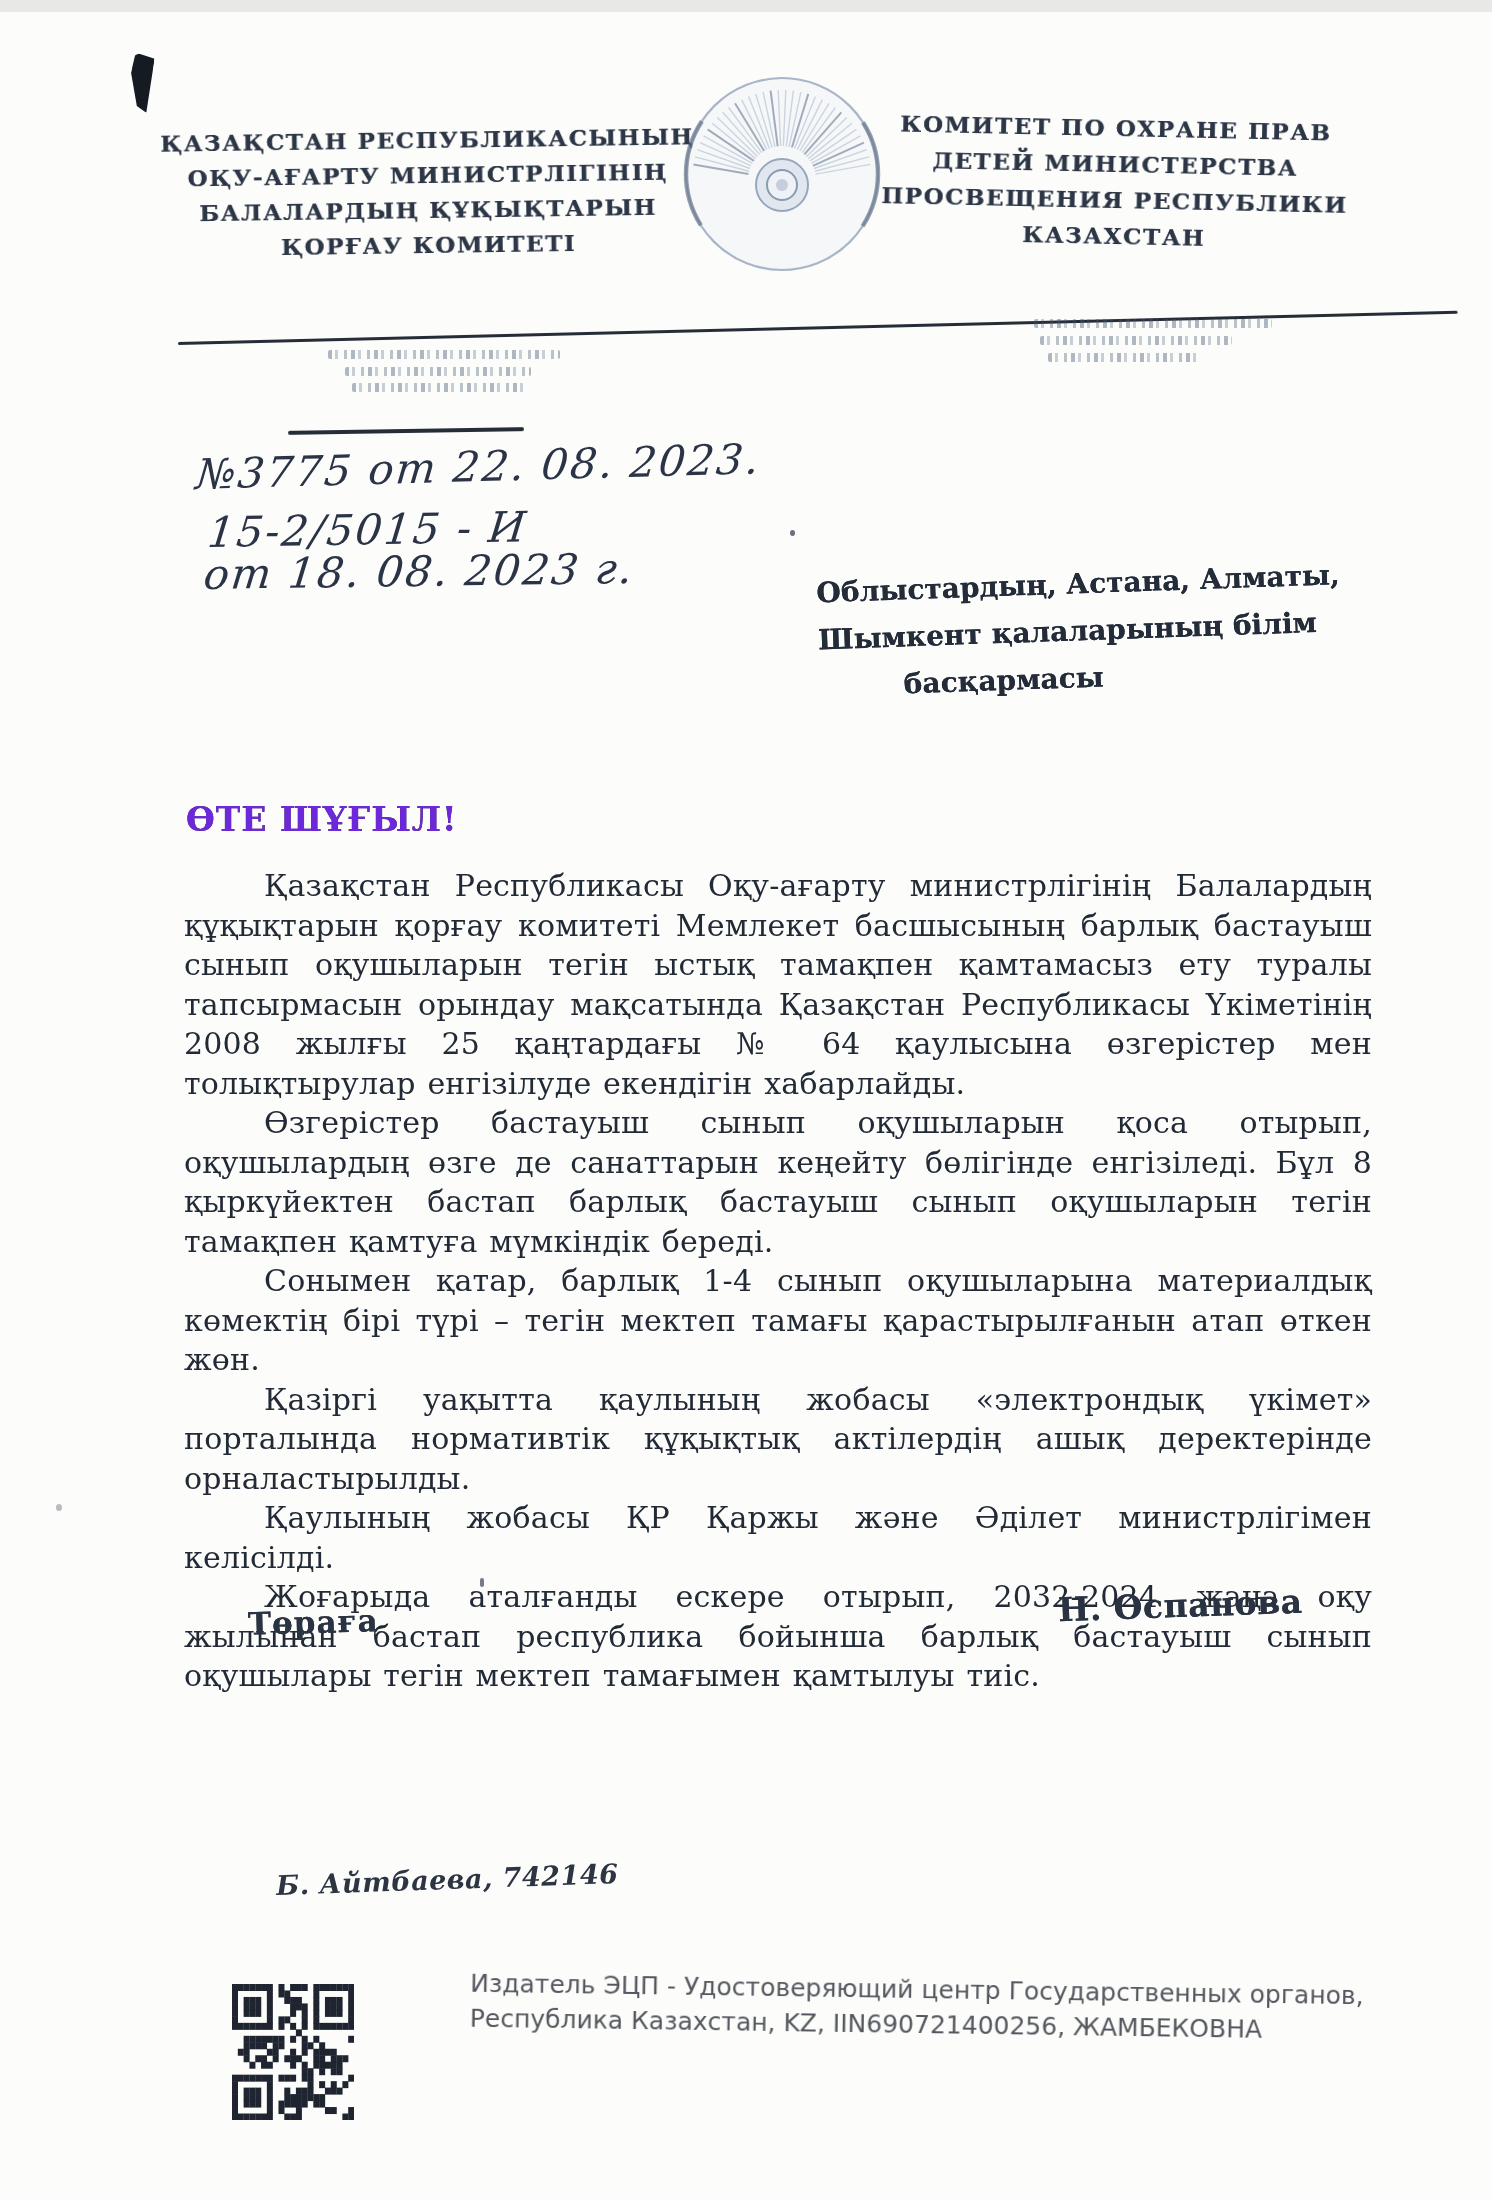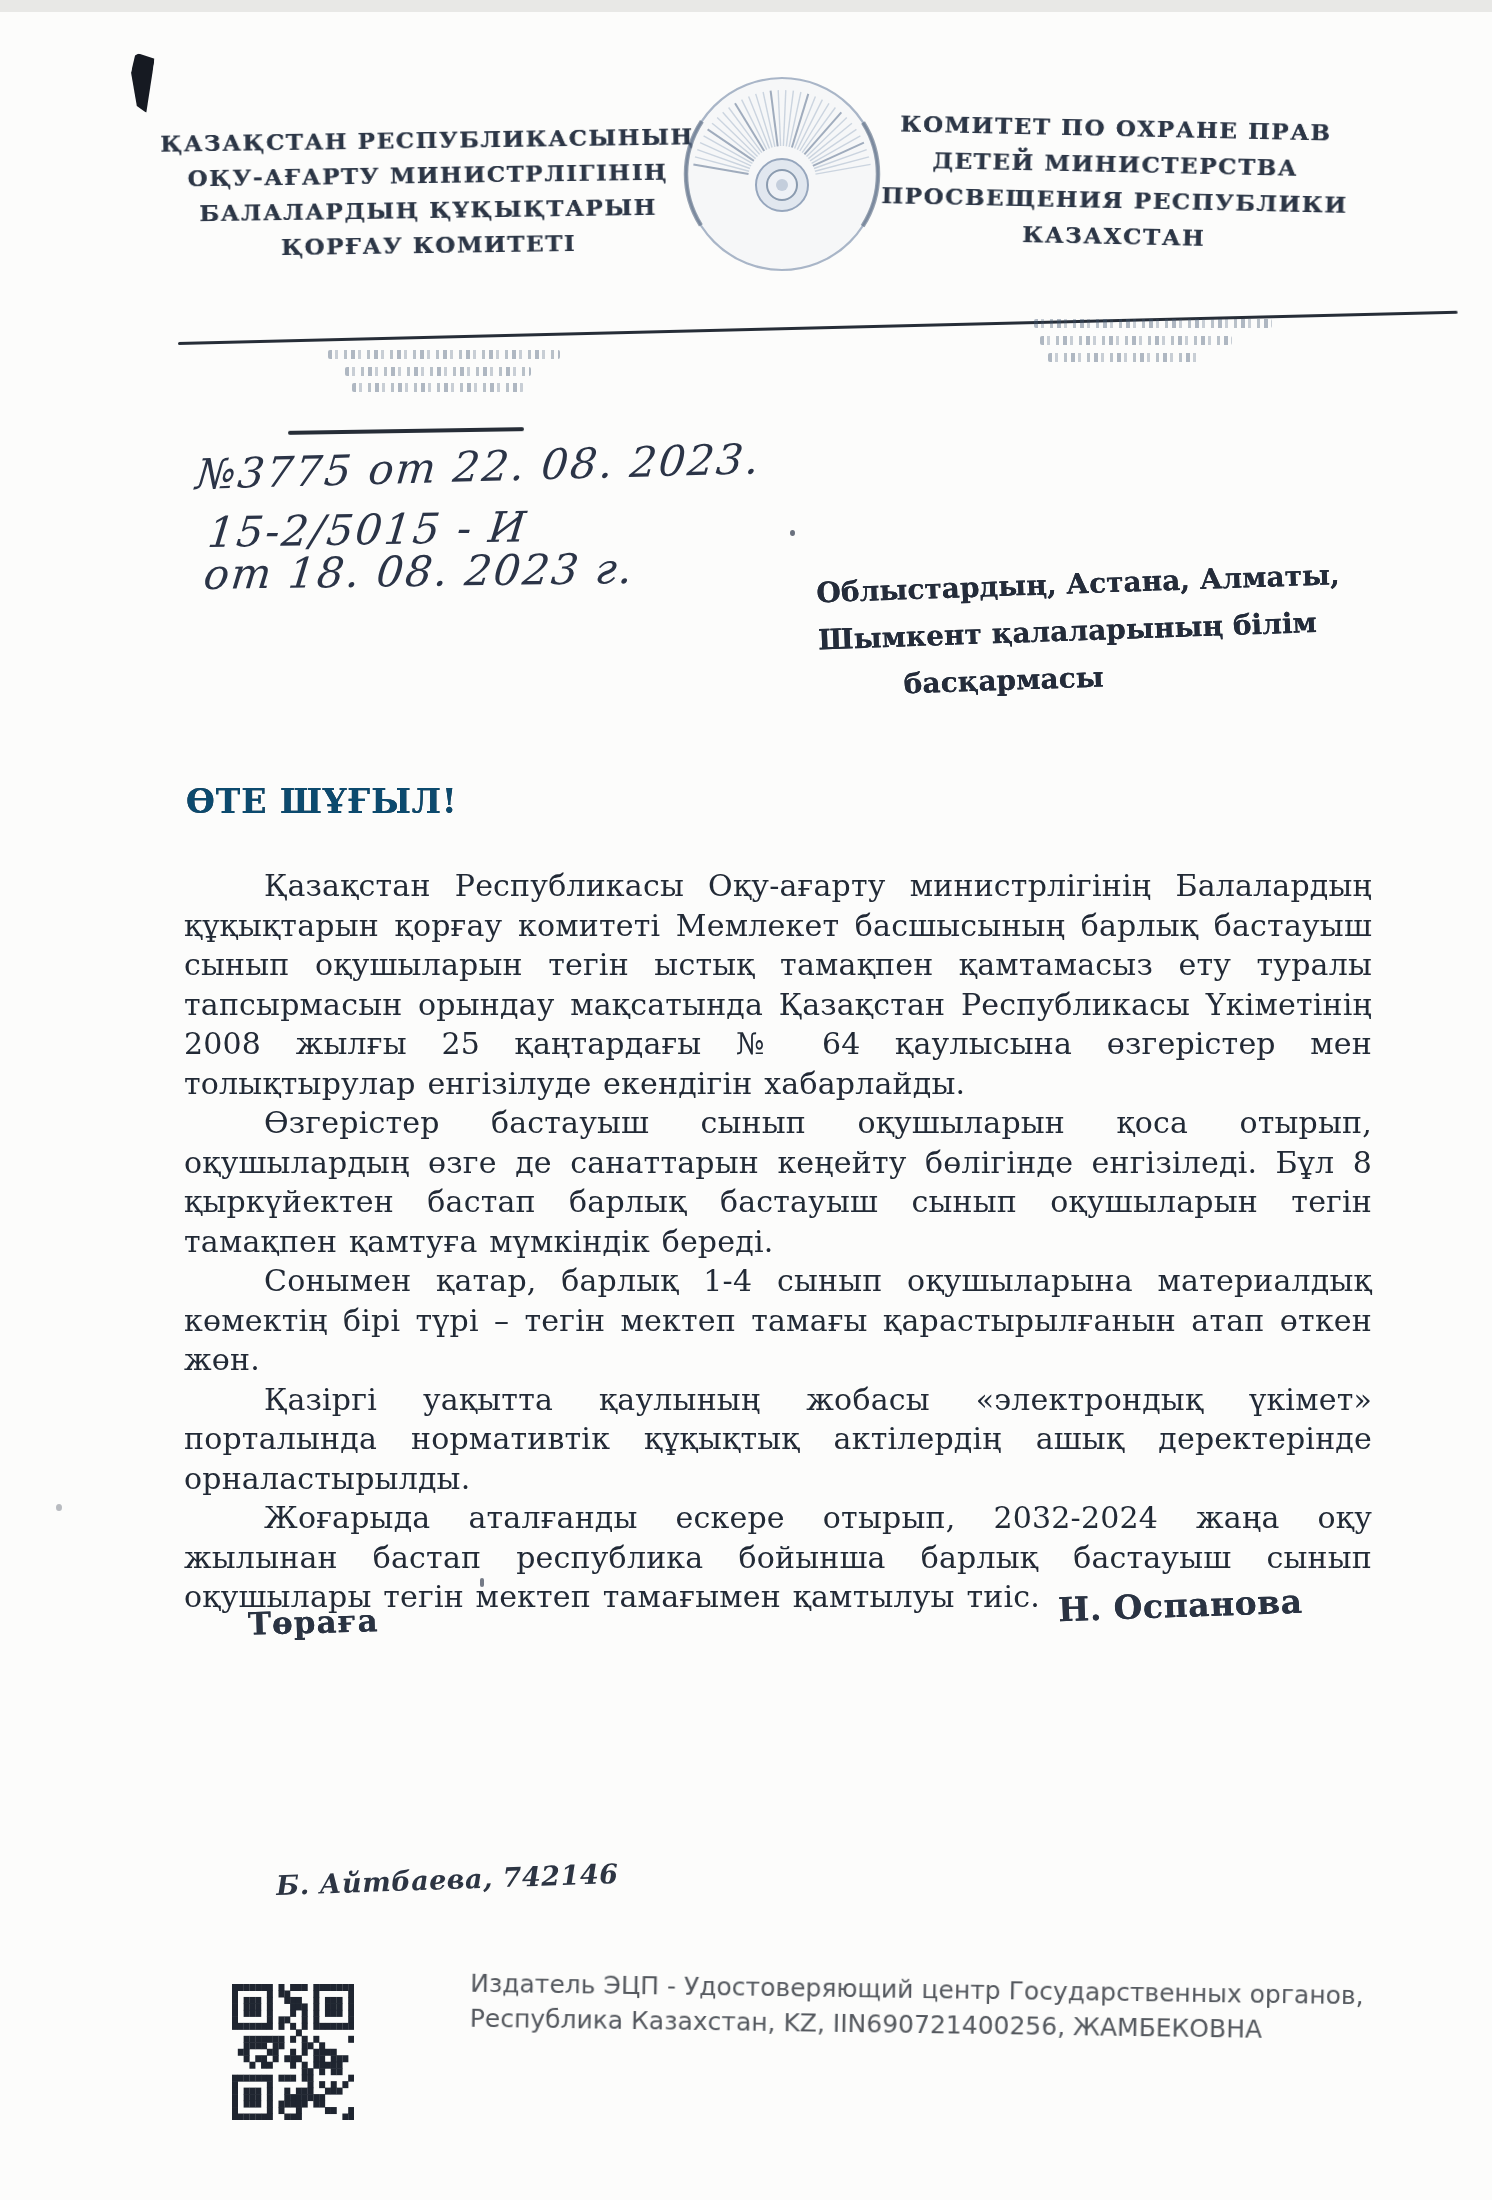--- a/index.html
+++ b/index.html
@@ -45,21 +45,21 @@
     white-space:nowrap;
   }
   
   .recipient{
     left:818px;top:548px;width:540px;font-weight:bold;font-size:28px;
     line-height:47px;color:#242c3a;transform:rotate(-2deg);
     text-shadow:0 0 0.5px #242c3a;
   }
   .recipient .indent{padding-left:84px;}
   
-  .urgency{left:186px;top:770px;font-size:33px;font-weight:bold;letter-spacing:1px;color:#0c4a6e;text-shadow:0 0 0.5px #222a37;}
+  .urgency{left:186px;top:788px;font-size:33px;font-weight:bold;letter-spacing:1px;color:#6d28d9;text-shadow:0 0 0.5px #222a37;}
   
   .body-text{
     left:184px;top:854px;width:1188px;font-size:30px;line-height:39.5px;
     text-align:justify;letter-spacing:0.2px;word-spacing:2px;color:#222a36;
   }
   .body-text p{margin:0;text-indent:80px;}
   
   .sig-title{left:248px;top:1592px;font-size:31px;font-weight:bold;letter-spacing:1px;color:#2a3342;transform:rotate(-1.5deg);text-shadow:0 0 0.5px #2a3342;}
   .sig-name{left:1058px;top:1574px;font-size:33px;font-weight:bold;letter-spacing:0.5px;color:#2a3342;transform:rotate(-2deg);text-shadow:0 0 0.4px #2a3342;}
   
@@ -169,20 +169,21 @@
     <div class="indent">басқармасы</div>
   </div>
 
   <div class="abs urgency">ӨТЕ ШҰҒЫЛ!</div>
 
   <div class="abs body-text">
     <p>Қазақстан Республикасы Оқу-ағарту министрлігінің Балалардың құқықтарын қорғау комитеті Мемлекет басшысының барлық бастауыш сынып оқушыларын тегін ыстық тамақпен қамтамасыз ету туралы тапсырмасын орындау мақсатында Қазақстан Республикасы Үкіметінің 2008 жылғы 25 қаңтардағы № 64 қаулысына өзгерістер мен толықтырулар енгізілуде екендігін хабарлайды.</p>
     <p>Өзгерістер бастауыш сынып оқушыларын қоса отырып, оқушылардың өзге де санаттарын кеңейту бөлігінде енгізіледі. Бұл 8 қыркүйектен бастап барлық бастауыш сынып оқушыларын тегін тамақпен қамтуға мүмкіндік береді.</p>
     <p>Сонымен қатар, барлық 1-4 сынып оқушыларына материалдық көмектің бірі түрі – тегін мектеп тамағы қарастырылғанын атап өткен жөн.</p>
     <p>Қазіргі уақытта қаулының жобасы «электрондық үкімет» порталында нормативтік құқықтық актілердің ашық деректерінде орналастырылды.</p>
+    <p>Қаулының жобасы ҚР Қаржы және Әділет министрлігімен келісілді.</p>
     <p>Жоғарыда аталғанды ескере отырып, 2032-2024 жаңа оқу жылынан бастап республика бойынша барлық бастауыш сынып оқушылары тегін мектеп тамағымен қамтылуы тиіс.</p>
   </div>
 
   <div class="abs sig-title">Төраға</div>
   <div class="abs sig-name">Н. Оспанова</div>
 
   <div class="abs executor">Б. Айтбаева, 742146</div>
 
   <div class="abs qr">
     <svg id="qr-svg" width="122" height="136" viewBox="0 0 122 136">

